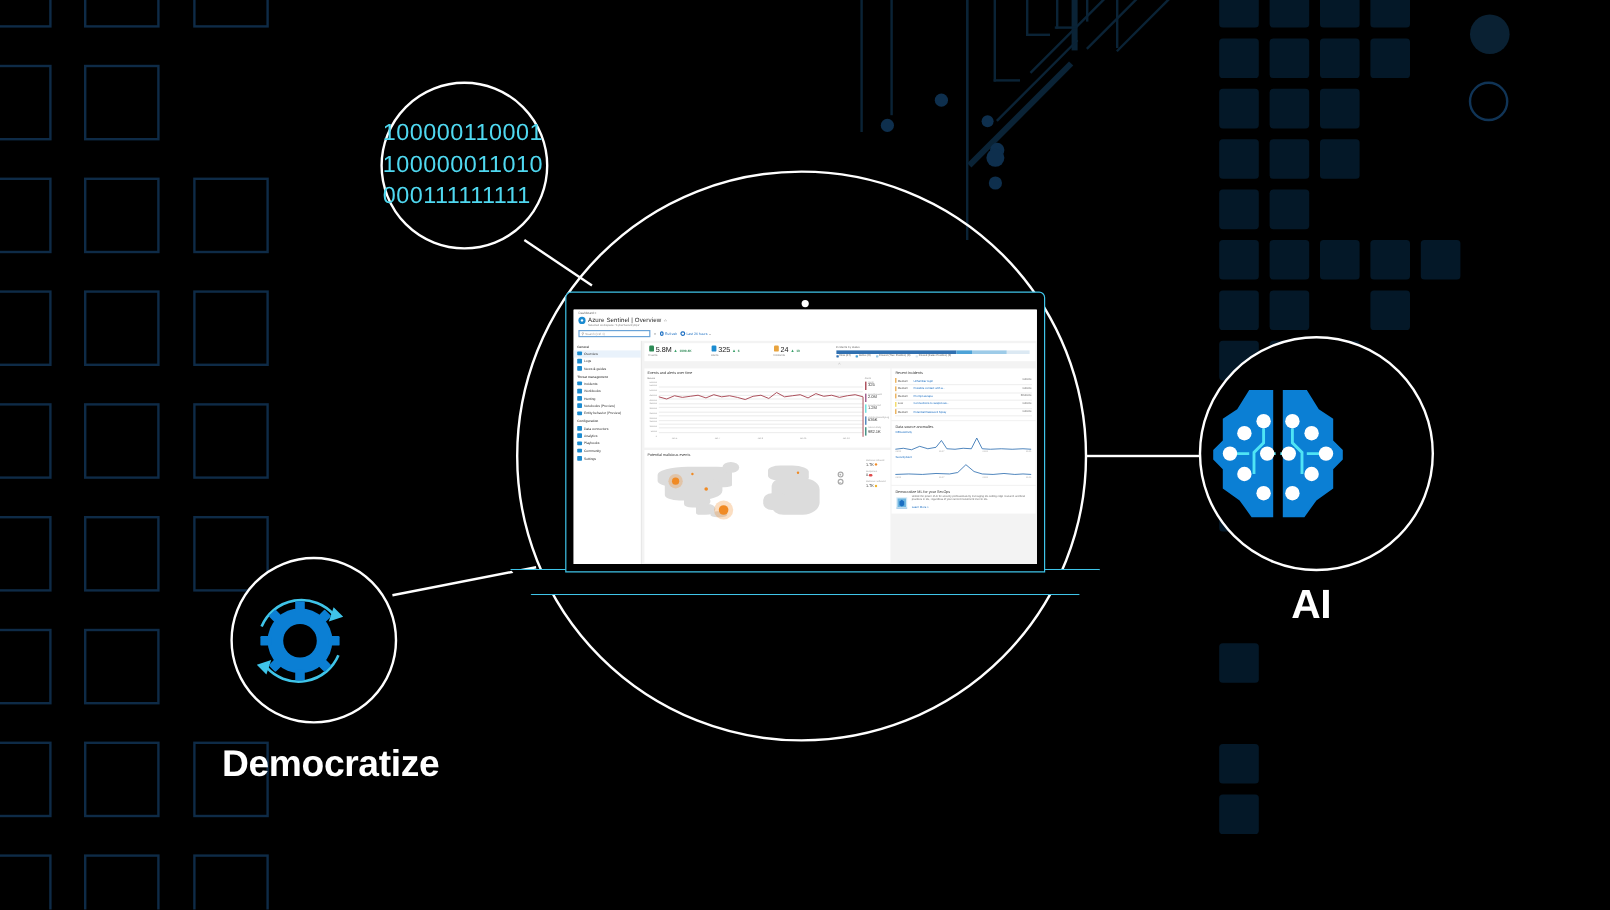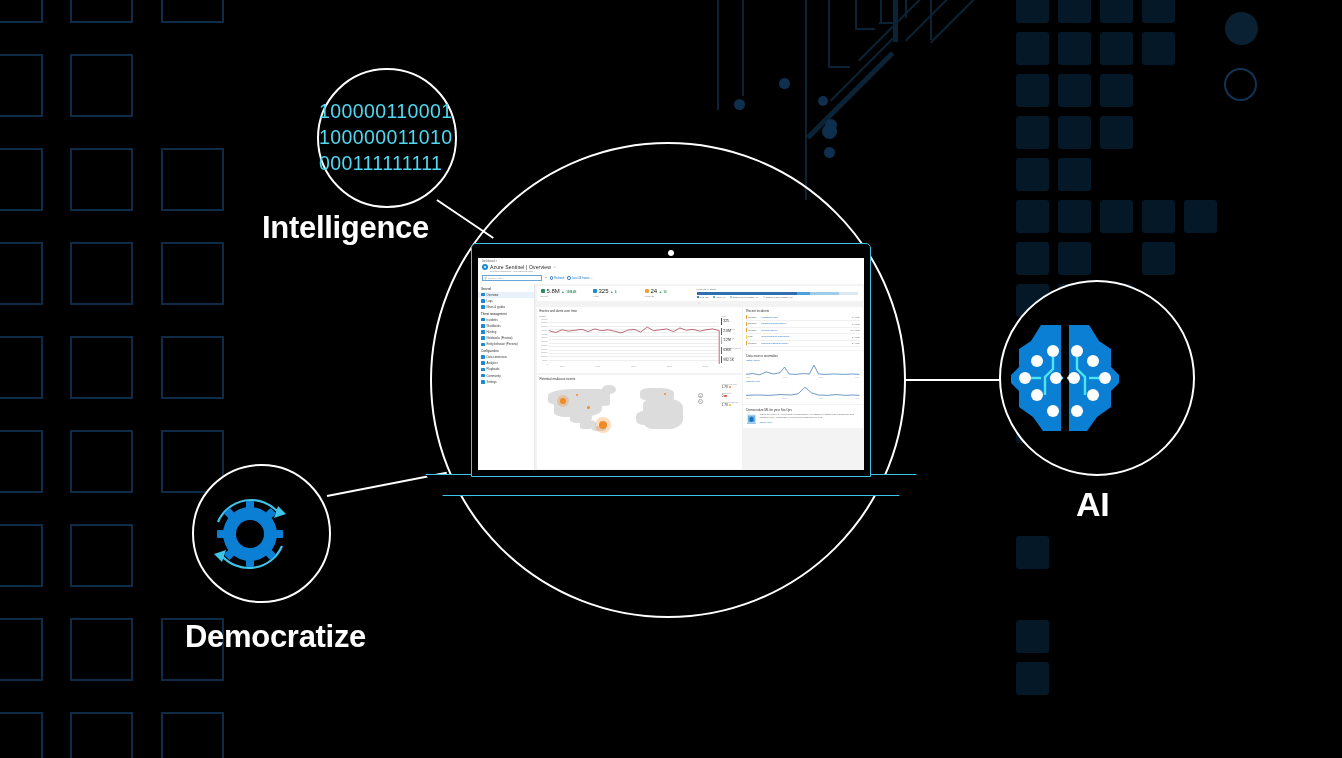--- a/index.html
+++ b/index.html
@@ -294,21 +294,20 @@
 <div class="connector" style="left:437px; top:199px; width:68px; transform:rotate(34deg);"></div>
 <div class="connector" style="left:327px; top:495px; width:122px; transform:rotate(-11deg);"></div>
 <div class="connector" style="left:905px; top:379px; width:96px;"></div>
 
 <div class="node-circle" style="left:317px; top:68px; width:140px; height:140px;">
   <div class="binary" id="binary-text">100000110001
 100000011010
 000111111111</div>
 </div>
 <div class="node-label" style="left:262px; top:211px; font-size:31px;" id="label-threat">
-    <div>Intelligence</div>
   </div>
 
 <div class="node-circle" style="left:192px; top:464px; width:139px; height:139px;">
   <svg width="112" height="112" viewBox="0 0 112 112">
     <g fill="none" stroke="#3fc4e8" stroke-width="2.2">
       <path d="M24 44 A36 36 0 0 1 84 34"></path>
       <path d="M88 68 A36 36 0 0 1 28 78"></path>
     </g>
     <polygon points="84,28 92,36 80,40" fill="#3fc4e8"></polygon>
     <polygon points="28,84 20,76 32,72" fill="#3fc4e8"></polygon>

